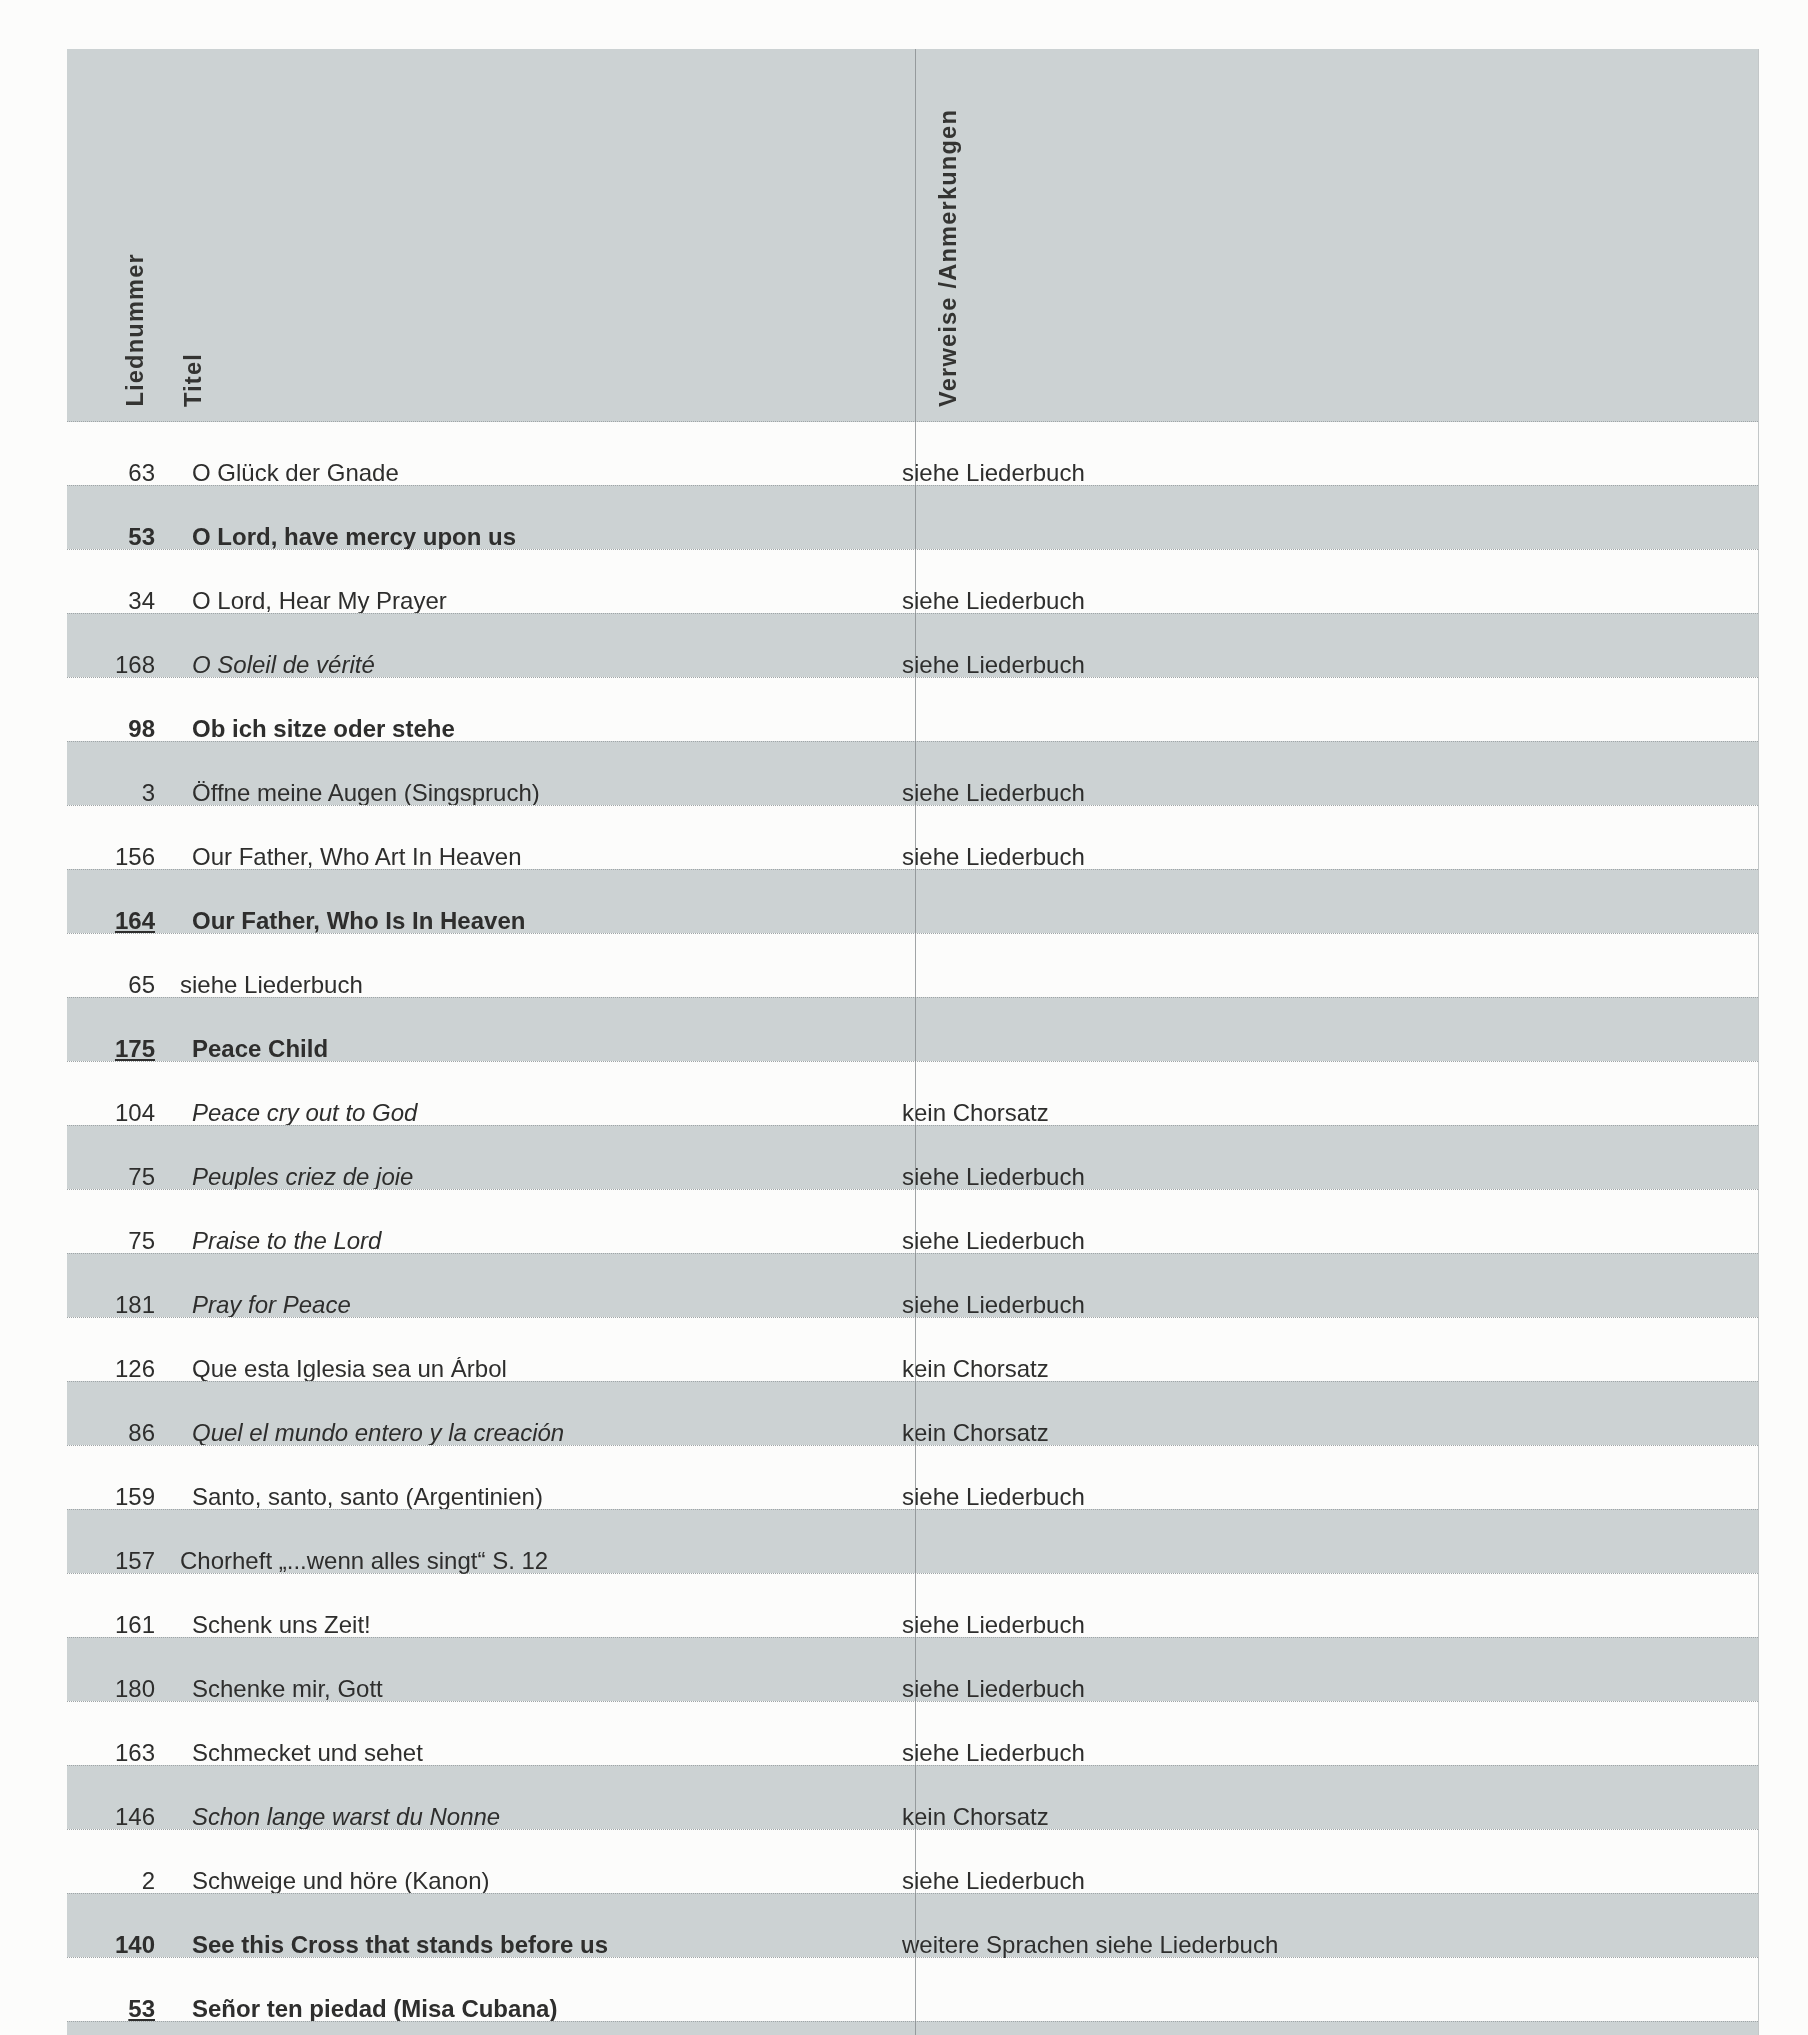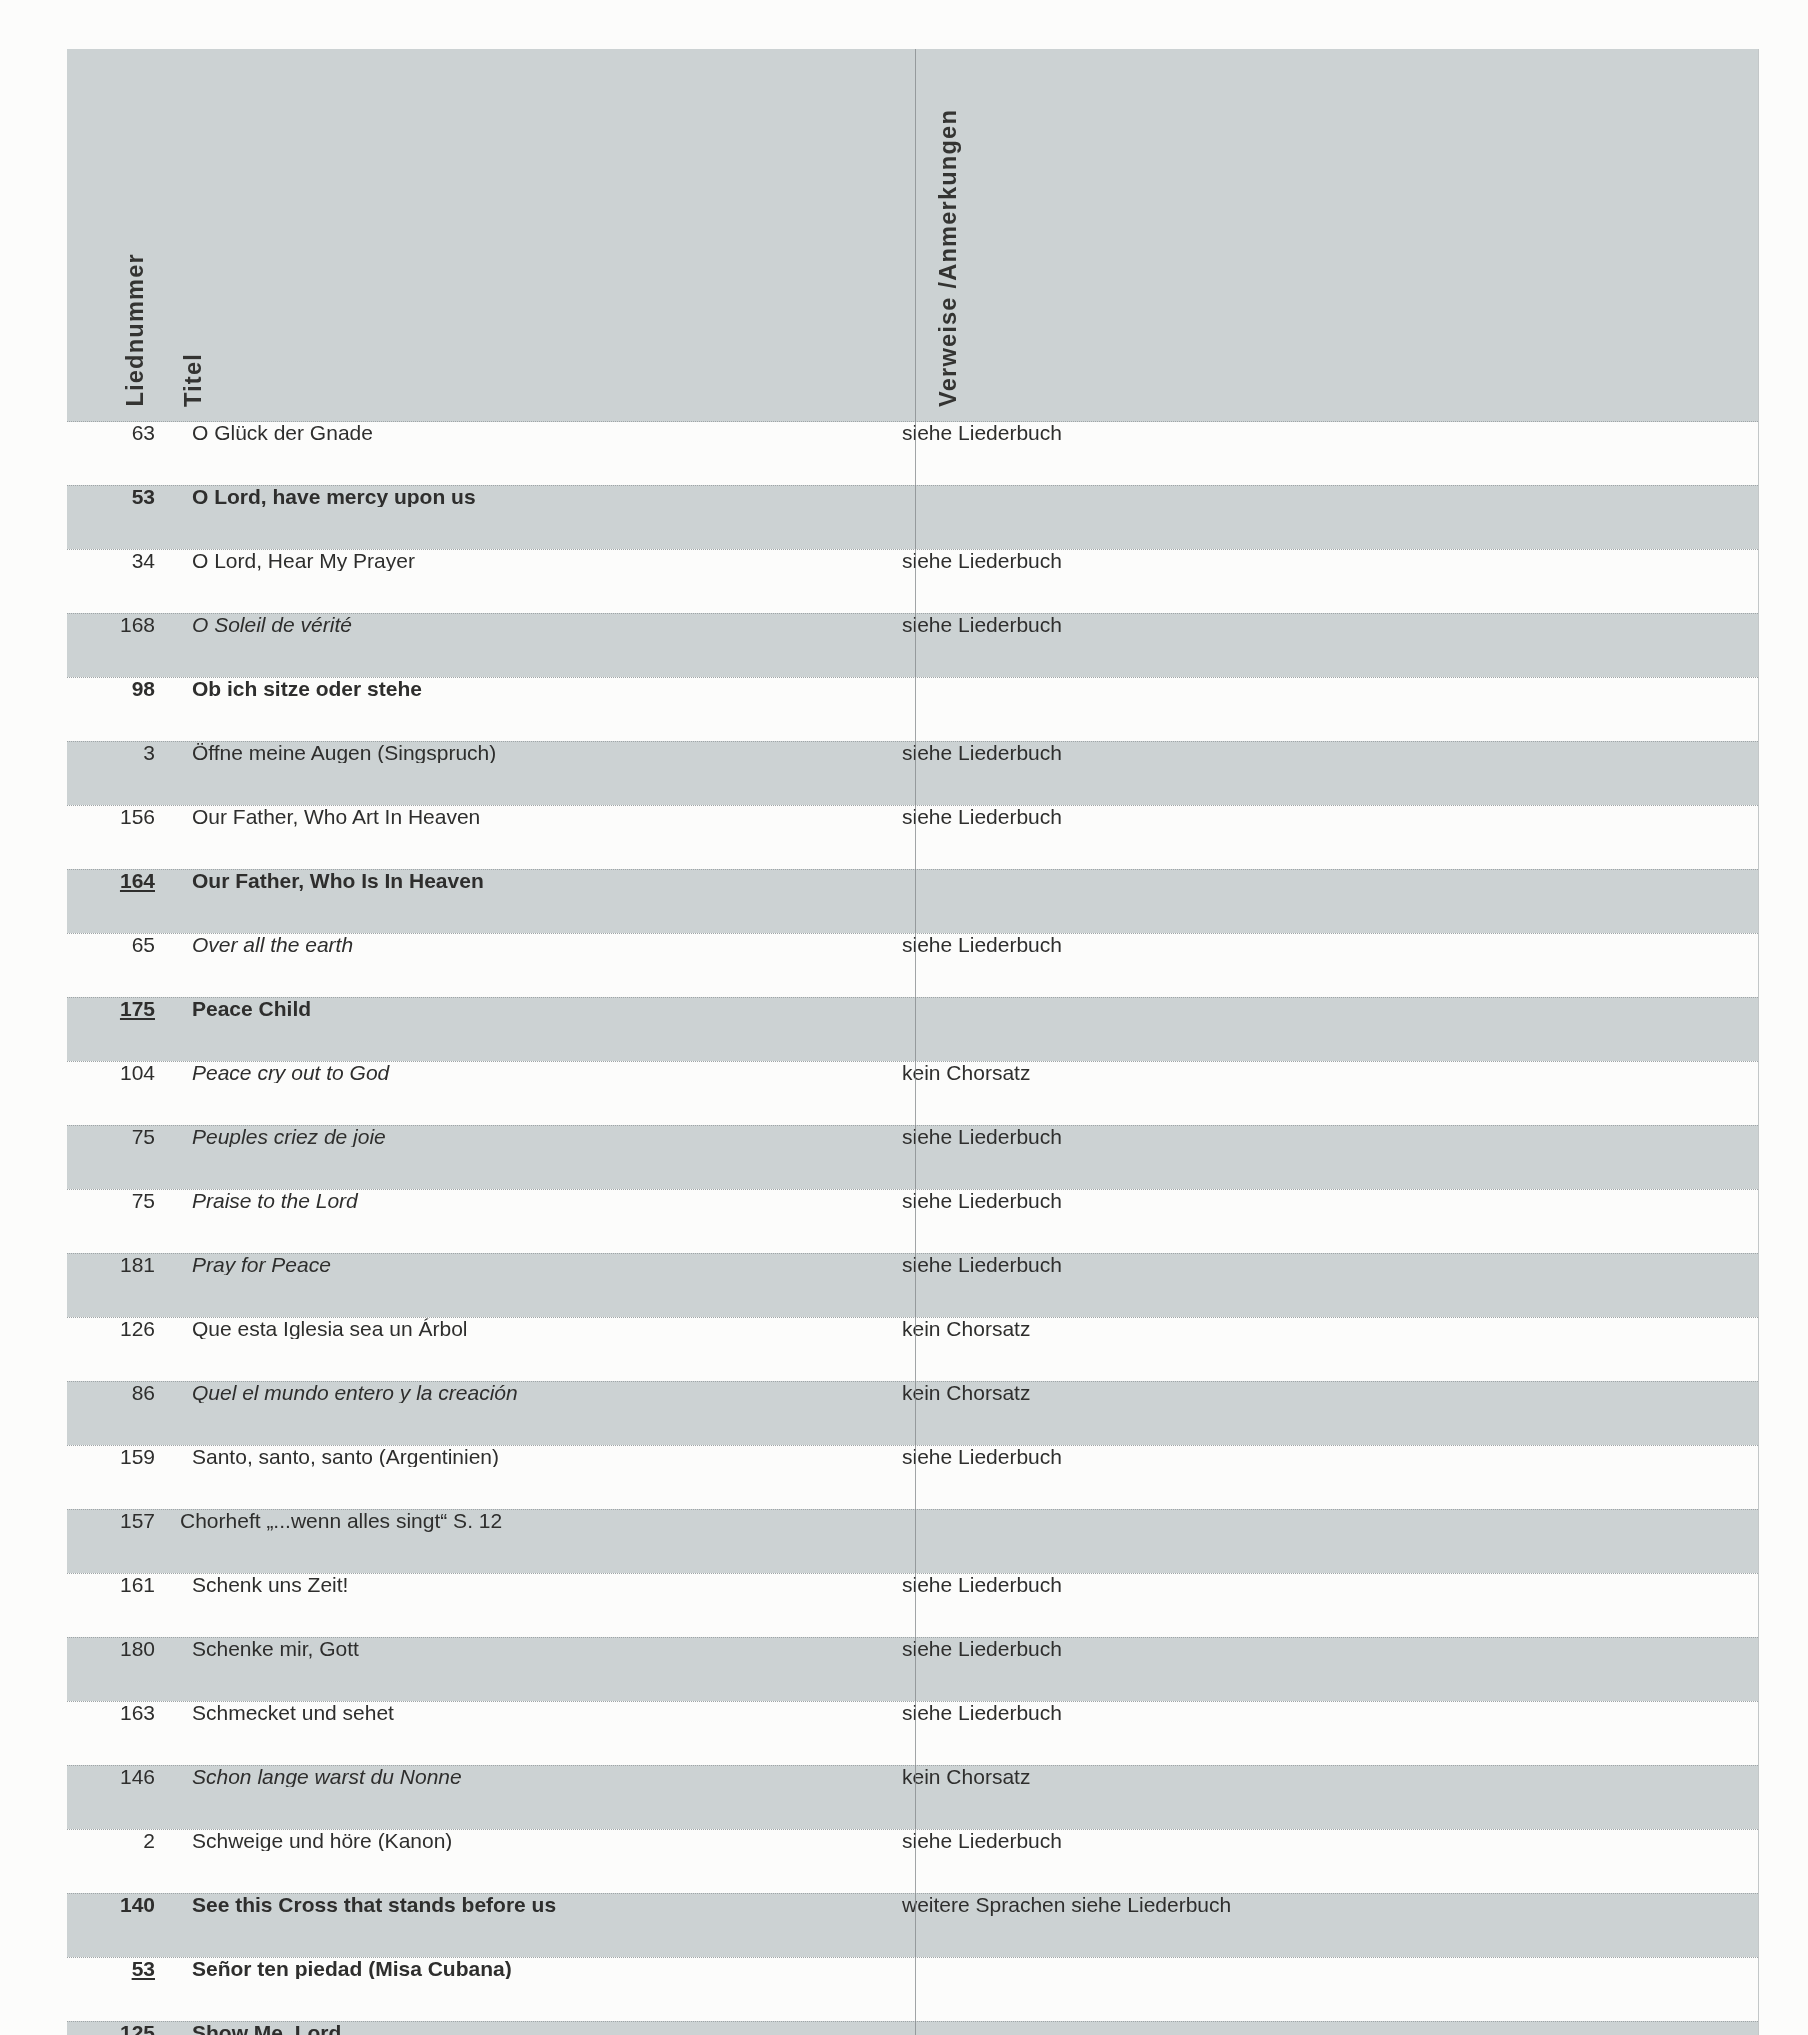--- a/index.html
+++ b/index.html
@@ -27,22 +27,22 @@
     position:absolute;bottom:14.2px;
     writing-mode:vertical-rl;transform:rotate(180deg);
     font-weight:bold;font-size:23.6px;letter-spacing:1.2px;
     color:#343432;white-space:nowrap;
   }
   .vlabel.l1{left:55px;}
   .vlabel.l2{left:113px;}
   .vlabel.l3{left:868px;}
   .rows{position:relative;border-bottom:1.2px dotted var(--rowline);}
   .row{
-    height:63px;display:flex;align-items:flex-start;
-    font-size:21px;line-height:1;
+    height:63px;display:flex;align-items:flex-end;
+    font-size:24px;line-height:1;
   }
   .row + .row{border-top:1.2px dotted var(--rowline);}
   .row.shaded{background:var(--shade);}
   .nr{width:88px;text-align:right;flex:0 0 auto;font-variant-numeric:tabular-nums;}
   .titel{margin-left:37px;width:685px;flex:0 0 auto;white-space:nowrap;overflow:hidden;}
   .verweis{flex:1 1 auto;padding-left:25px;white-space:nowrap;}
   .row.e-italic .titel{font-style:italic;}
   .row.e-bold .titel{font-weight:bold;}
   .row.e-bold .nr{font-weight:bold;text-decoration:underline;}
   .row.e-bold-italic .titel{font-weight:bold;}
@@ -101,21 +101,20 @@
         <span class="titel">Our Father, Who Art In Heaven</span>
         <span class="verweis">siehe Liederbuch</span>
       </div>
       <div class="row e-bold shaded">
         <span class="nr">164</span>
         <span class="titel">Our Father, Who Is In Heaven</span>
         <span class="verweis"></span>
       </div>
       <div class="row e-italic">
         <span class="nr">65</span>
-        <span class="titel">Over all the earth</span>
         <span class="verweis">siehe Liederbuch</span>
       </div>
       <div class="row e-bold shaded">
         <span class="nr">175</span>
         <span class="titel">Peace Child</span>
         <span class="verweis"></span>
       </div>
       <div class="row e-italic">
         <span class="nr">104</span>
         <span class="titel">Peace cry out to God</span>

